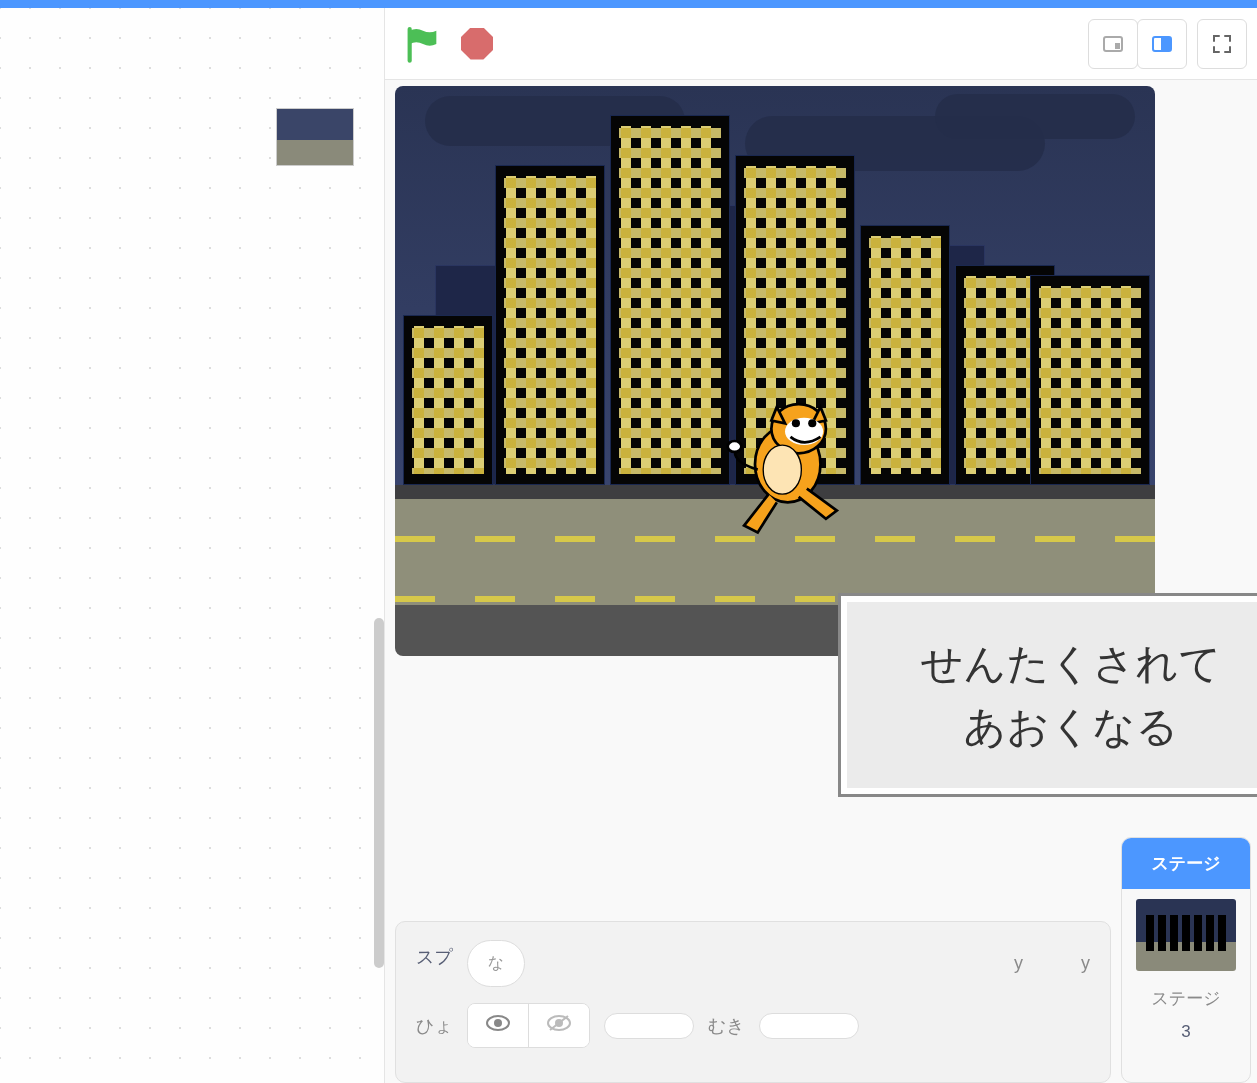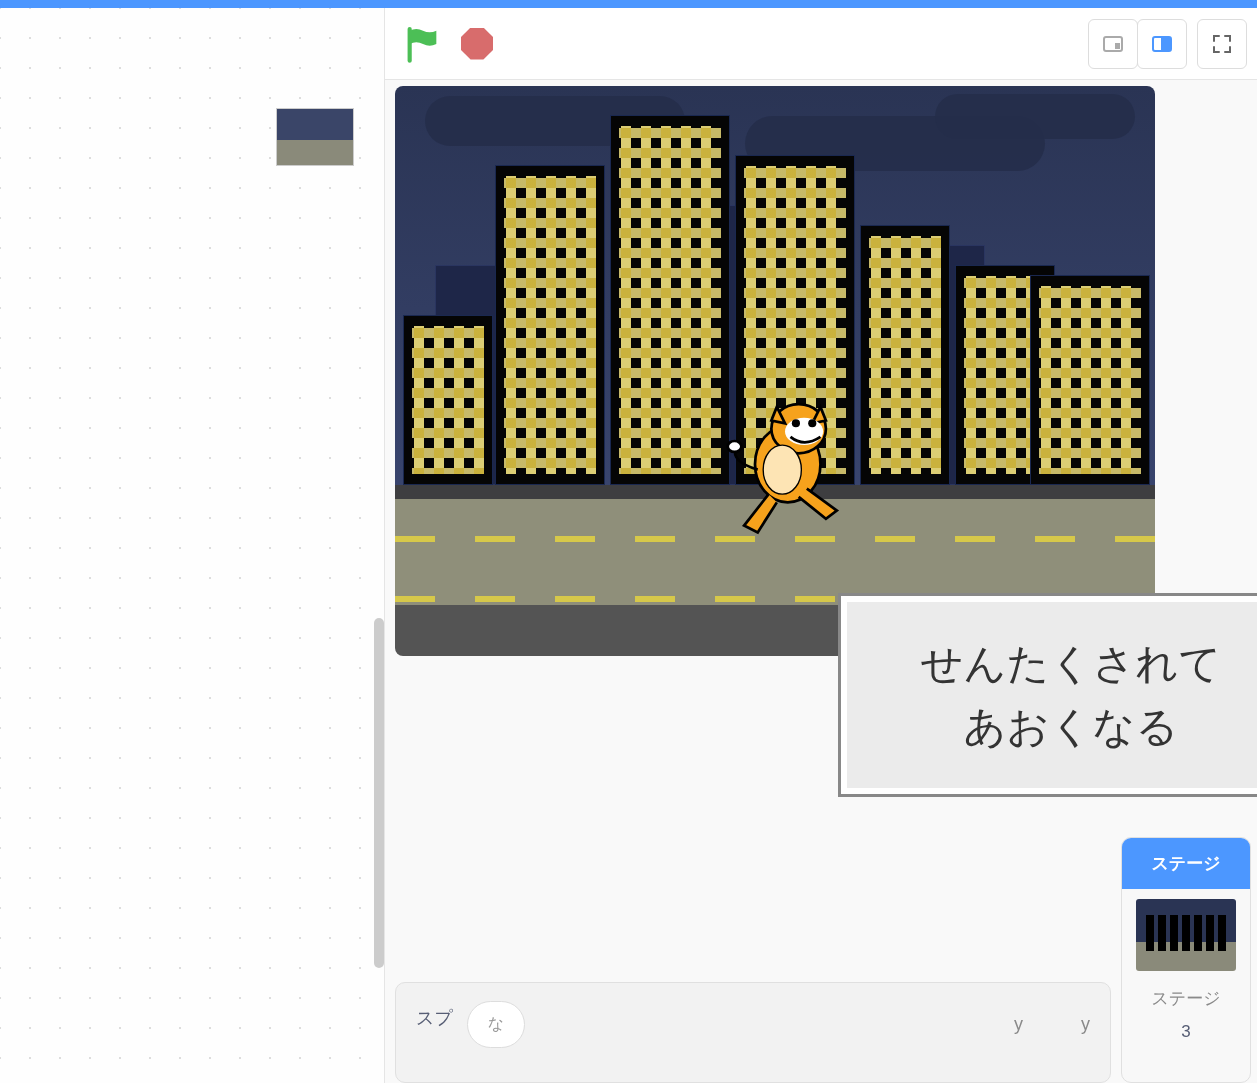--- a/index.html
+++ b/index.html
@@ -391,20 +391,41 @@
     <div class="bottom-panels">
       <div class="sprite-panel">
         <div class="sprite-row">
           <span class="sprite-header">スプ</span>
           <div class="pill">な</div>
           <span style="flex:1"></span>
           <span class="label-txt">y</span>
           <span style="width:30px"></span>
           <span class="label-txt">y</span>
         </div>
+        <div class="sprite-row">
+          <span class="label-txt">ひょ</span>
+          <div class="vis-group">
+            <button class="vis-btn">
+              <svg width="24" height="18" viewBox="0 0 24 18">
+                  <ellipse cx="12" cy="9" rx="11" ry="7" fill="none" stroke="#888" stroke-width="2"></ellipse>
+                  <circle cx="12" cy="9" r="4" fill="#888"></circle>
+                </svg>
+            </button>
+            <button class="vis-btn">
+              <svg width="24" height="18" viewBox="0 0 24 18">
+                  <ellipse cx="12" cy="9" rx="11" ry="7" fill="none" stroke="#bbb" stroke-width="2"></ellipse>
+                  <circle cx="12" cy="9" r="4" fill="#bbb"></circle>
+                  <line x1="3" y1="16" x2="21" y2="2" stroke="#bbb" stroke-width="2"></line>
+                </svg>
+            </button>
+          </div>
+          <div class="pill" style="width:90px"></div>
+          <span class="label-txt">むき</span>
+          <div class="pill" style="width:100px"></div>
+        </div>
       </div>
 
       <div class="stage-panel">
         <div class="stage-panel-header">ステージ</div>
         <div class="stage-thumb"></div>
         <div class="stage-info">ステージ</div>
         <div class="stage-count">3</div>
       </div>
     </div>
 

